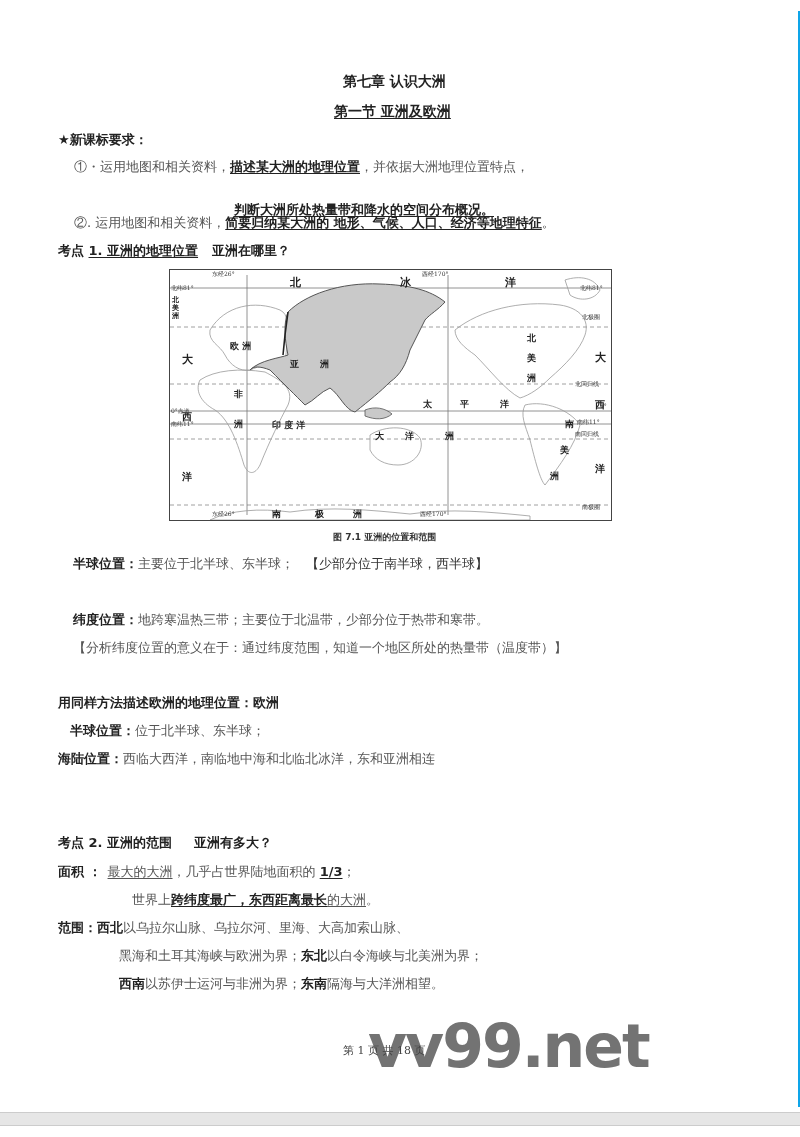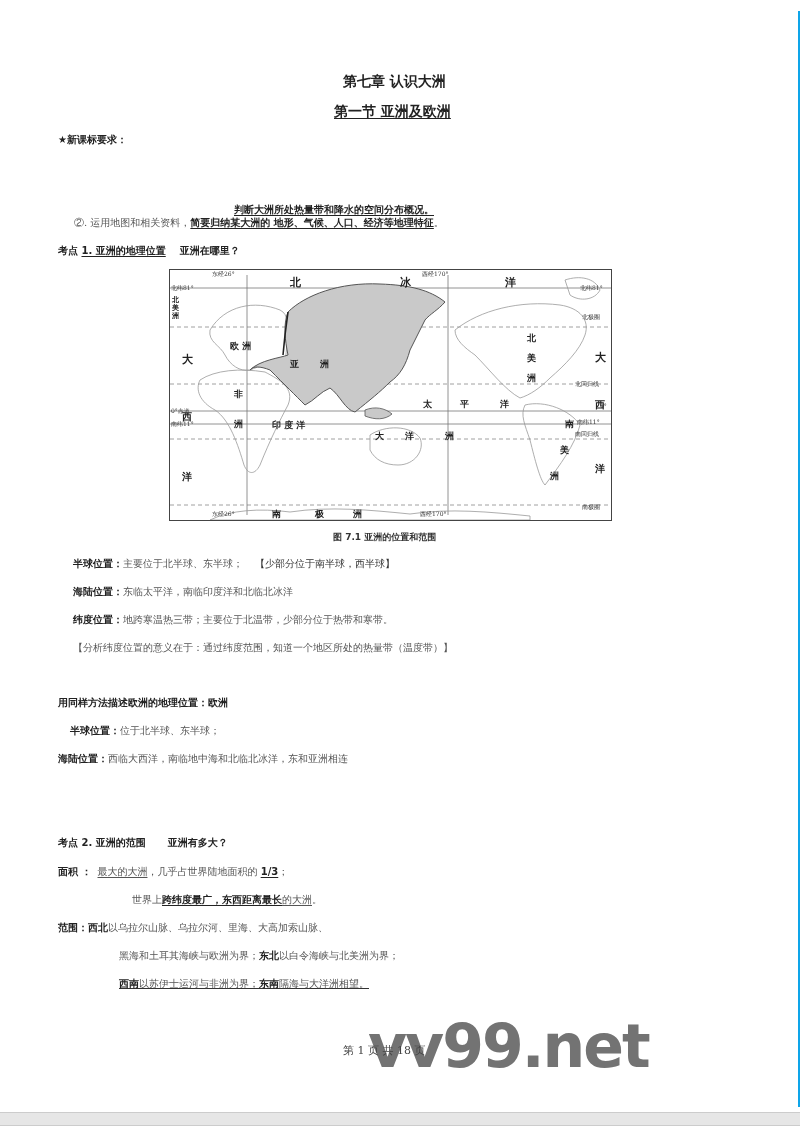--- a/index.html
+++ b/index.html
@@ -1,20 +1,20 @@
 <!DOCTYPE html>
 <html><head>
 <meta charset="utf-8">
 <style>
   html, body { margin:0; padding:0; }
   body { width:800px; height:1137px; background:#ffffff; position:relative; overflow:hidden;
          font-family:"DejaVu Serif","Liberation Serif",serif; color:#333; }
   .page { position:absolute; left:0; top:11px; width:798px; height:1096px; background:#fff; border-right:4px solid #0ea5e9; }
   .gap { position:absolute; left:0; top:1112px; width:800px; height:12px; background:#e6e6e6; border-top:1px solid #ccc; border-bottom:1px solid #ccc; }
-  .t { position:absolute; white-space:nowrap; font-size:10px; line-height:16px; }
+  .t { position:absolute; white-space:nowrap; font-size:13px; line-height:16px; }
   .b { font-weight:bold; color:#222; font-family:"DejaVu Sans","Liberation Sans",sans-serif; }
   .u { text-decoration:underline; text-underline-offset:2px; }
   .lt { color:#555; }
   .h1 { font-size:14px; font-weight:bold; font-family:"DejaVu Sans",sans-serif; color:#222; }
   .map { position:absolute; left:169px; top:258px; width:441px; height:250px; border:1.5px solid #444; background:#fff; overflow:hidden; }
   .map svg { position:absolute; left:0; top:0; }
   .ml { position:absolute; font-size:9px; font-weight:bold; color:#222; font-family:"DejaVu Sans",sans-serif; white-space:nowrap; }
   .ms { position:absolute; font-size:6px; color:#333; white-space:nowrap; }
   .caption { font-size:9px; font-weight:bold; font-family:"DejaVu Sans",sans-serif; color:#333; }
   .watermark { position:absolute; left:368px; top:995px; font-size:60px; font-weight:bold; color:#737373;
@@ -24,20 +24,23 @@
 </head>
 <body>
 
 <div class="page">
 
   <div class="t h1" style="left:343px;top:62px;">第七章  认识大洲</div>
   <div class="t h1 u" style="left:334px;top:92px;">第一节  亚洲及欧洲</div>
 
   <div class="t b" style="left:58px;top:121px;">★新课标要求：</div>
 
+  <div class="t" style="left:74px;top:148px;">
+    <span class="lt">①・运用地图和相关资料，</span><span class="b u">描述某大洲的地理位置</span><span class="lt">，并依据大洲地理位置特点，</span>
+  </div>
   <div class="t b u" style="left:234px;top:176px;margin-top:15px;">判断大洲所处热量带和降水的空间分布概况。</div>
 
   <div class="t" style="left:74px;top:204px;">
     <span class="lt">②. 运用地图和相关资料，</span><span class="b u">简要归纳某大洲的  地形、气候、人口、经济等地理特征</span><span>。</span>
   </div>
 
   <div class="t b" style="left:58px;top:232px;">
     <span>考点 </span><span class="u">1. 亚洲的地理位置</span><span style="margin-left:14px;">亚洲在哪里？</span>
   </div>
 
@@ -132,23 +135,20 @@
     <div class="ml" style="left:102px;top:238px;">南</div>
     <div class="ml" style="left:145px;top:238px;">极</div>
     <div class="ml" style="left:183px;top:238px;">洲</div>
   </div>
 
   <div class="t caption" style="left:333px;top:518px;">图 7.1    亚洲的位置和范围</div>
 
   <div class="t" style="left:73px;top:545px;">
     <span class="b">半球位置：</span><span class="lt">主要位于北半球、东半球；</span><span style="margin-left:12px;">【少部分位于南半球，西半球】</span>
   </div>
-  <div class="t" style="left:73px;top:573px;">
-    <span class="b">海陆位置：</span><span class="lt">东临太平洋，南临印度洋和北临北冰洋</span>
-  </div>
   <div class="t" style="left:73px;top:601px;">
     <span class="b">纬度位置：</span><span class="lt">地跨寒温热三带；主要位于北温带，少部分位于热带和寒带。</span>
   </div>
   <div class="t lt" style="left:73px;top:629px;">【分析纬度位置的意义在于：通过纬度范围，知道一个地区所处的热量带（温度带）】</div>
 
   <div class="t b" style="left:58px;top:684px;">用同样方法描述欧洲的地理位置：欧洲</div>
   <div class="t" style="left:58px;top:712px;margin-left:12px;">
     <span class="b">半球位置：</span><span class="lt">位于北半球、东半球；</span>
   </div>
   <div class="t" style="left:58px;top:740px;">
@@ -163,21 +163,21 @@
   </div>
   <div class="t" style="left:132px;top:881px;">
     <span class="lt">世界上</span><span class="b u">跨纬度最广，东西距离最长</span><span class="lt u">的大洲</span><span class="lt">。</span>
   </div>
   <div class="t" style="left:58px;top:909px;">
     <span class="b">范围：</span><span class="b">西北</span><span class="lt">以乌拉尔山脉、乌拉尔河、里海、大高加索山脉、</span>
   </div>
   <div class="t" style="left:119px;top:937px;">
     <span class="lt">黑海和土耳其海峡与欧洲为界；</span><span class="b">东北</span><span class="lt">以白令海峡与北美洲为界；</span>
   </div>
-  <div class="t" style="left:119px;top:965px;text-decoration:underline;">
+  <div class="t" style="left:119px;top:965px;">
     <span class="b">西南</span><span class="lt">以苏伊士运河与非洲为界；</span><span class="b">东南</span><span class="lt">隔海与大洋洲相望。</span>
   </div>
 
   <div class="watermark">vv99.net</div>
   <div class="t footer" style="left:343px;top:1032px;">第 1 页 共 18 页</div>
 </div>
 
 <div class="gap"></div>
 
 </body></html>

